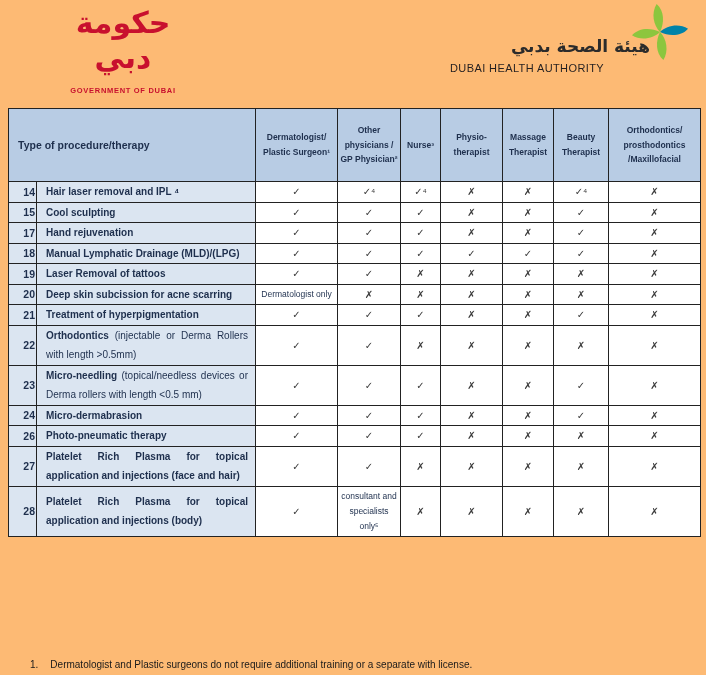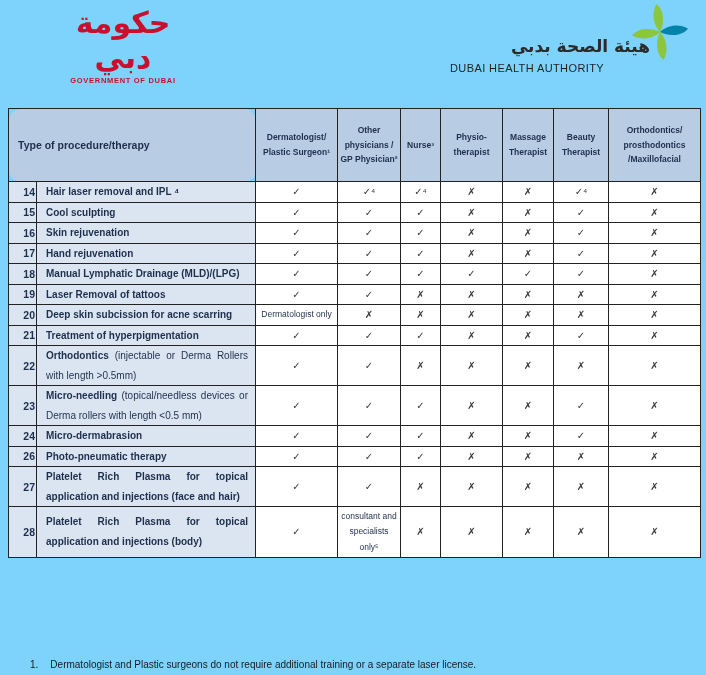--- a/index.html
+++ b/index.html
@@ -1,36 +1,36 @@
 <!DOCTYPE html>
 <html><head>
 <meta charset="utf-8">
 <style>
   html,body{margin:0;padding:0;background:#fff;}
-  .page{position:relative;width:706px;height:675px;background:#7dd3fc;overflow:hidden;
+  .page{position:relative;width:706px;height:675px;background:#fdba74;overflow:hidden;
         font-family:"Liberation Sans","DejaVu Sans",sans-serif;color:#1E2F4D;}
 
   
   .gov-logo{position:absolute;left:58px;top:6px;width:130px;text-align:center;}
   .gov-arabic{font-size:30px;line-height:1.15;font-weight:bold;color:#C8102E;
               font-family:"DejaVu Sans",sans-serif;}
-  .gov-caption{margin-top:1px;font-size:7.5px;font-weight:bold;letter-spacing:.7px;color:#C8102E;}
+  .gov-caption{margin-top:11px;font-size:7.5px;font-weight:bold;letter-spacing:.7px;color:#C8102E;}
 
   .dha-logo{position:absolute;right:6px;top:2px;width:252px;height:96px;}
   .dha-star{position:absolute;right:12px;top:2px;width:56px;height:56px;}
   .dha-text{position:absolute;left:2px;top:34px;width:200px;}
   .dha-arabic{font-size:17px;font-weight:bold;color:#2b2b2b;text-align:right;
               letter-spacing:1px;font-family:"DejaVu Sans",sans-serif;direction:rtl;}
   .dha-caption{margin-top:6px;font-size:11px;letter-spacing:.4px;color:#231F20;white-space:nowrap;}
 
   
   table{border-collapse:collapse;table-layout:fixed;position:absolute;left:8px;top:108px;width:692px;}
   td,th{border:1px solid #222;overflow:hidden;vertical-align:middle;}
   thead th{background:#B8CCE4;height:70px;padding:1px 2px;}
-  th.proc-head{text-align:left;padding-left:9px;font-size:10.5px;font-weight:bold;border-radius:12px;}
+  th.proc-head{text-align:left;padding-left:9px;font-size:10.5px;font-weight:bold;}
   th.col-head{font-size:8.5px;font-weight:bold;line-height:1.75;}
   td.num{background:#DBE5F1;font-weight:bold;font-size:10.5px;text-align:right;}
   td.pname{background:#DBE5F1;font-size:10px;line-height:1.95;text-align:justify;
            padding:0 7px 0 9px;}
   td.pname .b{font-weight:bold;}
   td.pname .r{font-weight:normal;}
   td.mark{background:#fff;text-align:center;font-size:10px;color:#3a3a3a;}
   td.note{background:#fff;text-align:center;font-size:8.5px;font-weight:normal;line-height:1.8;padding:2px 1px;}
 
   
@@ -103,31 +103,20 @@
           <td class="pname"><span class="b">Cool sculpting</span></td>
           <td class="mark">✓</td>
           <td class="mark">✓</td>
           <td class="mark">✓</td>
           <td class="mark">✗</td>
           <td class="mark">✗</td>
           <td class="mark">✓</td>
           <td class="mark">✗</td>
         </tr>
         <tr>
-          <td class="num">16</td>
-          <td class="pname"><span class="b">Skin rejuvenation</span></td>
-          <td class="mark">✓</td>
-          <td class="mark">✓</td>
-          <td class="mark">✓</td>
-          <td class="mark">✗</td>
-          <td class="mark">✗</td>
-          <td class="mark">✓</td>
-          <td class="mark">✗</td>
-        </tr>
-        <tr>
           <td class="num">17</td>
           <td class="pname"><span class="b">Hand rejuvenation</span></td>
           <td class="mark">✓</td>
           <td class="mark">✓</td>
           <td class="mark">✓</td>
           <td class="mark">✗</td>
           <td class="mark">✗</td>
           <td class="mark">✓</td>
           <td class="mark">✗</td>
         </tr>
@@ -239,16 +228,16 @@
           <td class="mark">✗</td>
           <td class="mark">✗</td>
           <td class="mark">✗</td>
           <td class="mark">✗</td>
         </tr>
       </tbody>
   </table>
 
   <div class="footnote">
     <span>1.</span>
-    <span>Dermatologist and Plastic surgeons do not require additional training or a separate laser license.</span>
+    <span>Dermatologist and Plastic surgeons do not require additional training or a separate with license.</span>
   </div>
 
 </div>
 
 </body></html>

